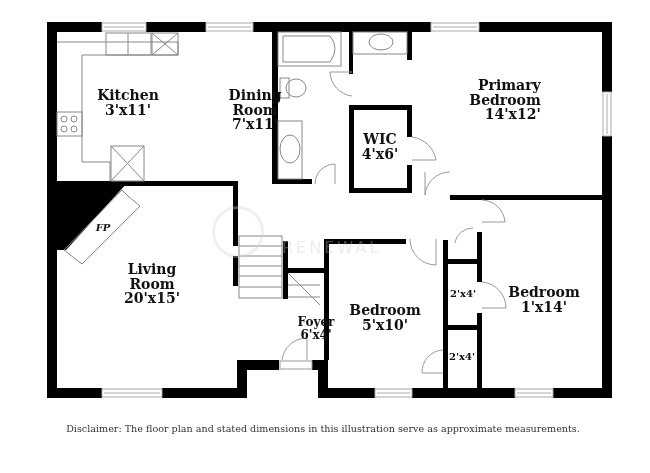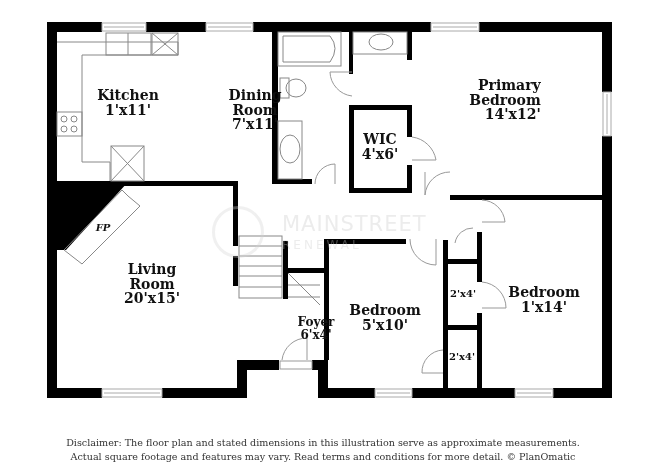--- a/index.html
+++ b/index.html
@@ -5,23 +5,23 @@
   html, body { margin: 0; padding: 0; background: #ffffff; }
   body { width: 650px; height: 473px; position: relative; overflow: hidden; font-family: "DejaVu Serif", "Liberation Serif", serif; }
   #plan { position: absolute; left: 0; top: 0; width: 650px; height: 473px; }
   .label { position: absolute; text-align: center; font-family: "DejaVu Serif", "Liberation Serif", serif; font-weight: bold; color: #111; line-height: 1.05; white-space: nowrap; transform: translateX(-50%); }
   .label .nm { display: block; font-size: 14px; }
   .label .dim { display: block; font-size: 14px; }
   .label.sm .nm, .label.sm .dim { font-size: 12px; }
   .label.xs .nm { font-size: 10px; }
   .watermark { position: absolute; left: 212px; top: 206px; width: 230px; height: 56px; opacity: 0.35; pointer-events: none; }
   .wm-text { position: absolute; left: 70px; top: 6px; font-family: "DejaVu Sans", "Liberation Sans", sans-serif; font-size: 21px; letter-spacing: 1px; color: #c9c9c9; }
-  .wm-sub { position: absolute; left: 70px; top: 32px; font-family: "DejaVu Sans", "Liberation Sans", sans-serif; font-size: 12px; letter-spacing: 3px; color: #c9c9c9; }
+  .wm-sub { position: absolute; left: 70px; top: 32px; font-family: "DejaVu Sans", "Liberation Sans", sans-serif; font-size: 16px; letter-spacing: 3px; color: #c9c9c9; }
   .wm-logo { position: absolute; left: 0; top: 0; width: 52px; height: 52px; border: 3px solid #d4d4d4; border-radius: 50%; box-sizing: border-box; }
-  .disclaimer { position: absolute; left: 0; width: 646px; top: 436px; text-align: center; font-family: "DejaVu Serif", "Liberation Serif", serif; font-size: 9.6px; color: #333; line-height: 14px; }
+  .disclaimer { position: absolute; left: 0; width: 646px; top: 422px; text-align: center; font-family: "DejaVu Serif", "Liberation Serif", serif; font-size: 9.6px; color: #333; line-height: 14px; }
 </style>
 </head>
 <body>
 
 <svg id="plan" viewBox="0 0 650 473" xmlns="http://www.w3.org/2000/svg">
 
   <g fill="#000">
 
     <rect x="47" y="22" width="55" height="10"></rect>
     <rect x="146" y="22" width="60" height="10"></rect>
@@ -168,27 +168,26 @@
       <line x1="422" y1="373" x2="443" y2="373"></line>
 
     <path d="M282,360 A25,25 0 0 1 307,338"></path>
       <line x1="307" y1="338" x2="307" y2="360"></line>
     <rect x="280" y="361" width="32" height="8"></rect>
   </g>
 </svg>
 
 <div class="watermark">
   <div class="wm-logo"></div>
-  <div class="wm-text">MAINSTREET</div>
   <div class="wm-sub">RENEWAL</div>
 </div>
 
 <div class="label" style="left:128px; top:88px;">
   <span class="nm">Kitchen</span>
-  <span class="dim">1'x11'</span>
+  <span class="dim">3'x11'</span>
 </div>
 
 <div class="label" style="left:227px; top:88px;margin-left:28px;">
   <span class="nm">Dining</span>
   <span class="nm">Room</span>
   <span class="dim">7'x11'</span>
 </div>
 
 <div class="label" style="left:505px; top:78px;text-align:right;">
   <span class="nm">Primary</span>
@@ -229,14 +228,13 @@
 <div class="label xs" style="left:463px; top:289px;">
   <span class="nm">2'x4'</span>
 </div>
 
 <div class="label xs" style="left:462px; top:352px;">
   <span class="nm">2'x4'</span>
 </div>
 
 <div class="disclaimer">
   <div>Disclaimer: The floor plan and stated dimensions in this illustration serve as approximate measurements.</div>
-  <div>Actual square footage and features may vary. Read terms and conditions for more detail. © PlanOmatic</div>
 </div>
 
 </body></html>

